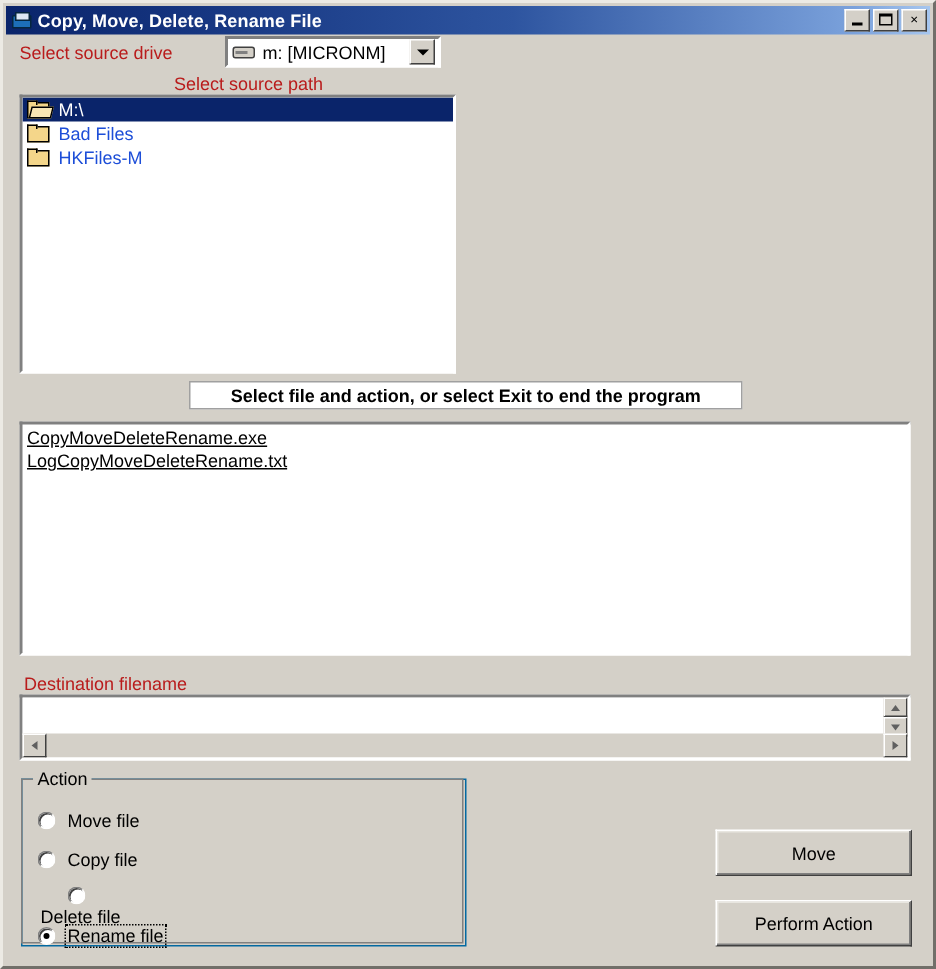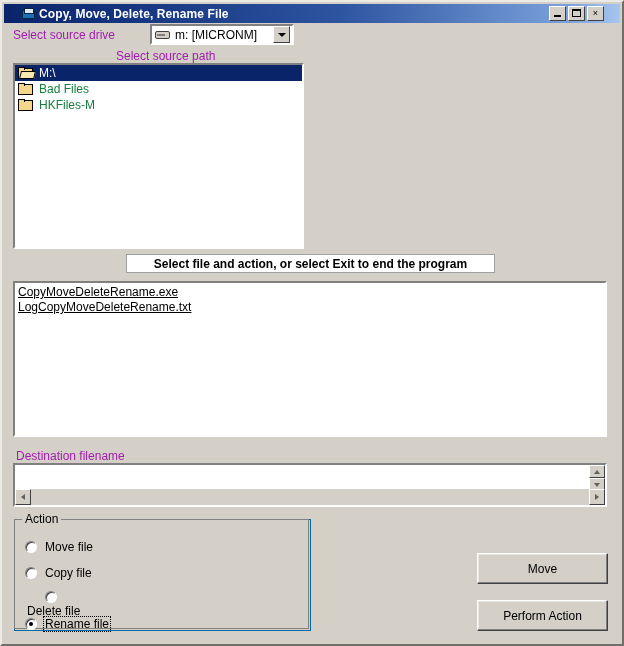--- a/index.html
+++ b/index.html
@@ -26,21 +26,21 @@
   
   #title-bar {
     position: absolute;
     left: 2px;
     top: 2px;
     width: 616px;
     height: 19px;
     background: linear-gradient(to right, #0a246a 0%, #14337e 18%, #2e55a0 55%, #7ba2dc 92%, #a6c6ef 100%);
     display: flex;
     align-items: center;
-    padding: 0 16px;
+    padding: 0 2px;
     box-sizing: border-box;
   }
   #title-icon {
     width: 16px;
     height: 15px;
     margin-right: 3px;
     position: relative;
     flex: 0 0 auto;
   }
   #title-icon .ic-body {
@@ -103,21 +103,21 @@
     width: 9px; height: 8px;
     border: 1px solid #000;
     border-top-width: 2px;
     box-sizing: border-box;
   }
 
   
   .lbl {
     position: absolute;
     font-size: 12px;
-    color: #a21caf;
+    color: #b91c1c;
     white-space: nowrap;
   }
 
   
   #drive-combo {
     position: absolute;
     left: 148px;
     top: 22px;
     width: 144px;
     height: 21px;
@@ -201,21 +201,21 @@
     top: 61px;
     width: 291px;
     height: 186px;
   }
   .tree-row {
     display: flex;
     align-items: center;
     height: 16px;
     padding-left: 3px;
     font-size: 12px;
-    color: #15803d;
+    color: #1d4ed8;
     white-space: nowrap;
   }
   .tree-row.selected {
     background: #0a246a;
     color: #ffffff;
   }
   .folder-icon {
     width: 17px;
     height: 13px;
     position: relative;

